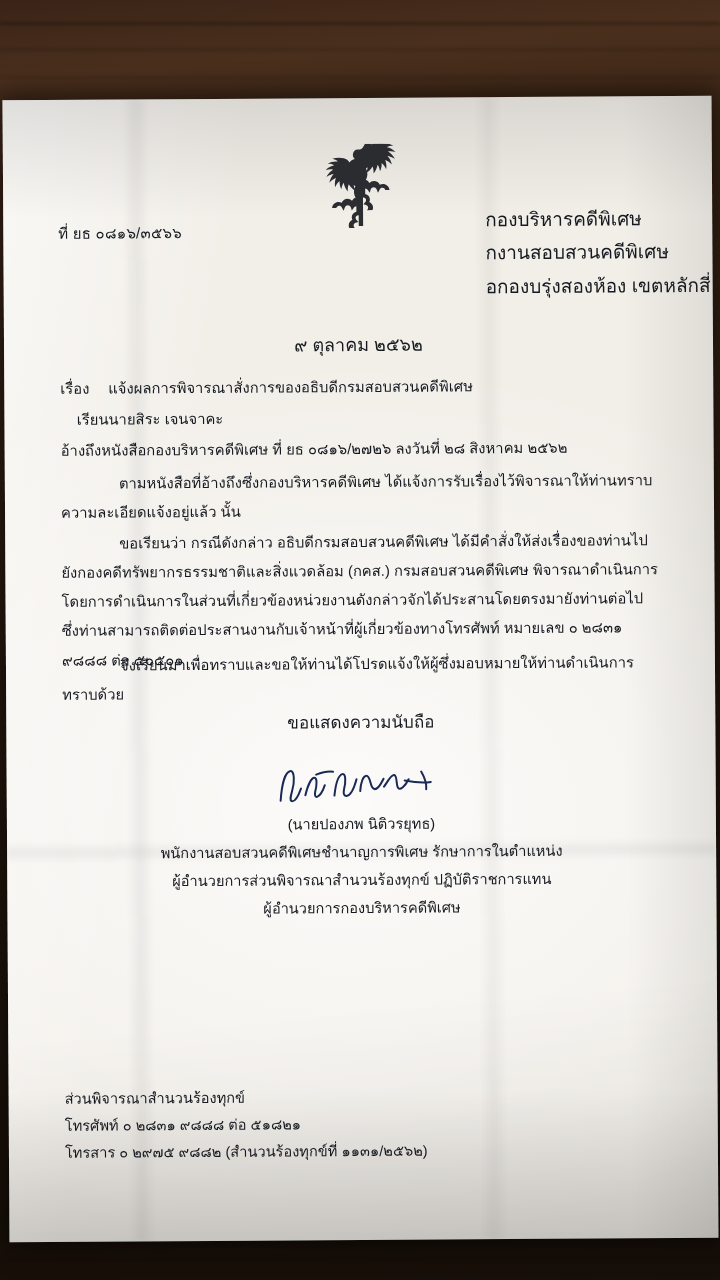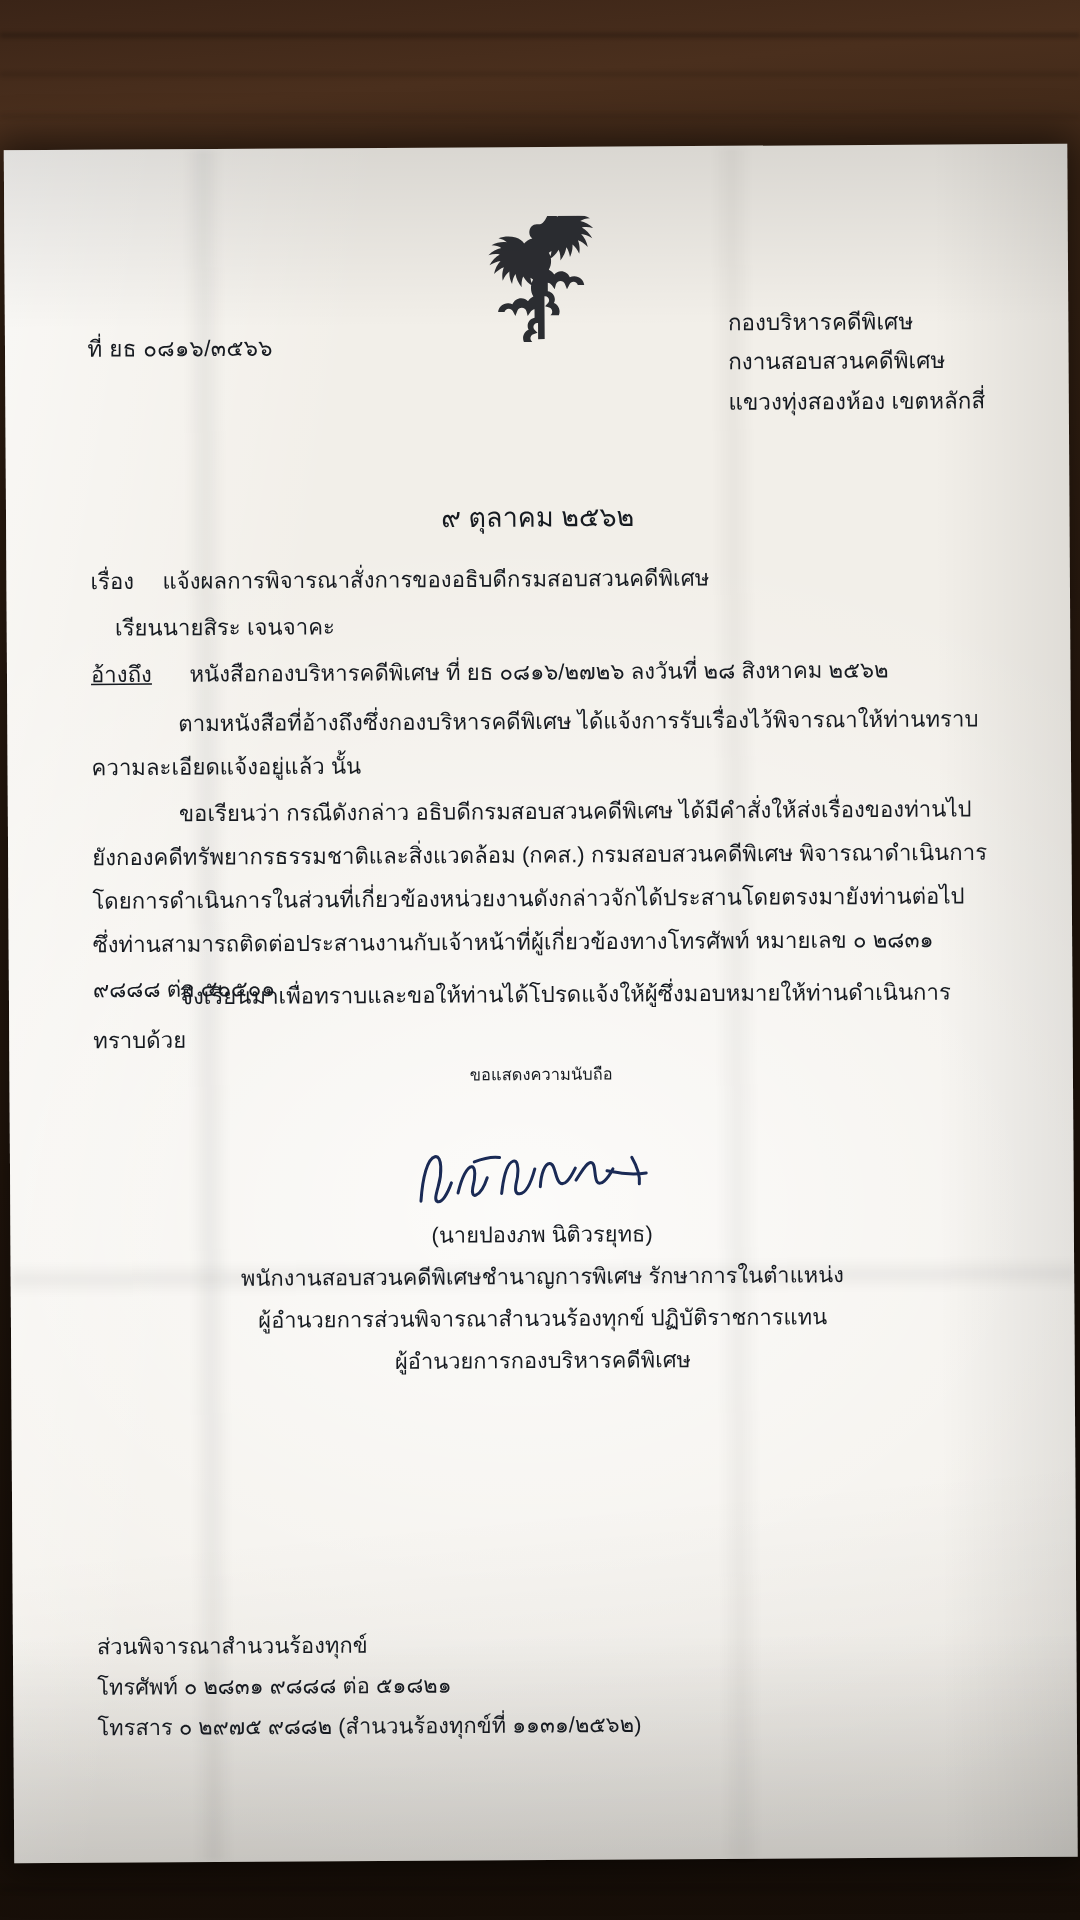--- a/index.html
+++ b/index.html
@@ -99,62 +99,62 @@
     position: absolute;
     left: 55px;
     top: 122px;
     font-size: 15px;
     letter-spacing: .2px;
   }
   .sender {
     position: absolute;
     left: 482px;
     top: 106px;
-    font-size: 15px;
+    font-size: 19px;
     line-height: 1.76;
   }
   .sender div { white-space: nowrap; }
   .datum {
     position: absolute;
     left: 50%;
     top: 233px;
     transform: translateX(-50%);
     font-size: 18px;
   }
   .fieldline {
     position: absolute;
     left: 56px;
     font-size: 14.8px;
     white-space: nowrap;
   }
   .fl-subject { top: 278px; }
   .fl-to      { top: 309px; text-align: right; }
   .fl-ref     { top: 340px; }
   .fieldline .lbl { display: inline-block; min-width: 48px; }
-  .fl-ref .lbl { min-width: 0; margin-right: 25px; text-decoration: underline; }
+  .fl-ref .lbl { min-width: 0; margin-right: 0; }
 
   .body-block {
     position: absolute;
     left: 56px;
     width: 600px;
     font-size: 14.8px;
     line-height: 1.97;
     text-align: left;
   }
   .p1 { top: 370px; }
   .p2 { top: 430px; }
   .p3 { top: 552px; }
   .indent { display: inline-block; width: 58px; }
 
   .closing {
     position: absolute;
     left: 50%;
     top: 611px;
     transform: translateX(-50%);
-    font-size: 11px;
+    font-size: 17px;
   }
   .signature {
     position: absolute;
     left: 50%;
     top: 660px;
     transform: translateX(-50%) rotate(-3deg);
     width: 180px;
     height: 48px;
   }
   .sigblock {
@@ -199,21 +199,21 @@
         <g fill="#1b1d22">
           <path d="M50 6c-3 0-5 2.2-5.4 5.1-.3 2.3.6 4 2.1 5.3-2.6.6-4.6 1.9-6 3.7-1.2-2.2-3.3-3.6-6.1-4.5-4-1.2-8.6-1-12.6.4 2.6.5 4.6 1.6 6.1 3.1-3.6-.6-7.6.2-11.2 2.1 3 .1 5.3.8 7.1 2-3.4.6-6.6 2.4-9.4 5.2 3.1-.9 5.9-1 8.3-.5-3.1 1.7-5.7 4.4-7.6 7.9 2.9-1.8 5.6-2.8 8.1-3.1-2.4 2.5-4 5.7-4.8 9.5 2.4-2.5 4.8-4.1 7.2-5-1.2 3-1.5 6.3-.9 9.9 1.4-3 3-5.2 4.9-6.7-.2 3 .4 6 1.9 9.1.4-3 1.3-5.4 2.6-7.2.5 3.4 2 6.6 4.4 9.6-.2-3.1.2-5.7 1.2-7.8 1.6 2.9 4 5.3 7.1 7.2-1.1-2.3-1.7-4.4-1.8-6.3l1.9 1.3c-1 1.8-1.6 3.8-1.6 6 0 2.4.6 4.6 1.7 6.4-1.7.8-3 2-3.9 3.5-1.3-1.4-3-2.3-5-2.3-2.9 0-5.4 1.8-6.4 4.4-1-.5-2.1-.8-3.3-.8-3.7 0-6.8 2.8-7.2 6.4h4.7c.3-1.4 1.6-2.4 3.1-2.4 1.3 0 2.4.7 2.9 1.8l1.9 3.7 1.5-3.9c.5-1.3 1.8-2.2 3.2-2.2 1.6 0 3 1.1 3.4 2.6l.9 3.4 2-2.9c.7-1 1.8-1.7 3-1.9v6.2c-2.9.5-5.1 3-5.1 6 0 1 .2 1.9.7 2.7-2.4 1-4.1 3.4-4.1 6.1 0 1 .2 1.9.6 2.8h6.1c-.8-.6-1.3-1.5-1.3-2.6 0-1.4.9-2.6 2.2-3l3-1-2.2-2.3c-.5-.5-.8-1.2-.8-2 0-1.6 1.3-2.9 2.9-2.9h.5v11.8h4.8V58.7h.5c1.6 0 2.9 1.3 2.9 2.9 0 .8-.3 1.5-.8 2l-2.2 2.3 3 1c1.3.4 2.2 1.6 2.2 3 0 1.1-.5 2-1.3 2.6h6.1c.4-.9.6-1.8.6-2.8 0-2.7-1.7-5.1-4.1-6.1.5-.8.7-1.7.7-2.7 0-3-2.2-5.5-5.1-6v-6.2c1.2.2 2.3.9 3 1.9l2 2.9.9-3.4c.4-1.5 1.8-2.6 3.4-2.6 1.4 0 2.7.9 3.2 2.2l1.5 3.9 1.9-3.7c.5-1.1 1.6-1.8 2.9-1.8 1.5 0 2.8 1 3.1 2.4h4.7c-.4-3.6-3.5-6.4-7.2-6.4-1.2 0-2.3.3-3.3.8-1-2.6-3.5-4.4-6.4-4.4-2 0-3.7.9-5 2.3-.9-1.5-2.2-2.7-3.9-3.5 1.1-1.8 1.7-4 1.7-6.4 0-2.2-.6-4.2-1.6-6l1.9-1.3c-.1 1.9-.7 4-1.8 6.3 3.1-1.9 5.5-4.3 7.1-7.2 1 2.1 1.4 4.7 1.2 7.8 2.4-3 3.9-6.2 4.4-9.6 1.3 1.8 2.2 4.2 2.6 7.2 1.5-3.1 2.1-6.1 1.9-9.1 1.9 1.5 3.5 3.7 4.9 6.7.6-3.6.3-6.9-.9-9.9 2.4.9 4.8 2.5 7.2 5-.8-3.8-2.4-7-4.8-9.5 2.5.3 5.2 1.3 8.1 3.1-1.9-3.5-4.5-6.2-7.6-7.9 2.4-.5 5.2-.4 8.3.5-2.8-2.8-6-4.6-9.4-5.2 1.8-1.2 4.1-1.9 7.1-2-3.6-1.9-7.6-2.7-11.2-2.1 1.5-1.5 3.5-2.6 6.1-3.1-4-1.4-8.6-1.6-12.6-.4-2.8.9-4.9 2.3-6.1 4.5-1.4-1.8-3.4-3.1-6-3.7 1.5-1.3 2.4-3 2.1-5.3C55 8.2 53 6 50 6z"></path>
         </g>
       </svg>
 
       <div class="docnum">ที่ ยธ ๐๘๑๖/๓๕๖๖</div>
 
       <div class="sender">
         <div>กองบริหารคดีพิเศษ</div>
         <div>กงานสอบสวนคดีพิเศษ</div>
-        <div>แขวงทุ่งสองห้อง เขตหลักสี่</div>
+        <div>อกองบรุ่งสองห้อง เขตหลักสี่</div>
       </div>
 
       <div class="datum">๙ ตุลาคม ๒๕๖๒</div>
 
       <div class="fieldline fl-subject">
         <span class="lbl">เรื่อง</span><span>แจ้งผลการพิจารณาสั่งการของอธิบดีกรมสอบสวนคดีพิเศษ</span>
       </div>
 
       <div class="fieldline fl-to">
         <span class="lbl">เรียน</span><span>นายสิระ เจนจาคะ</span>

